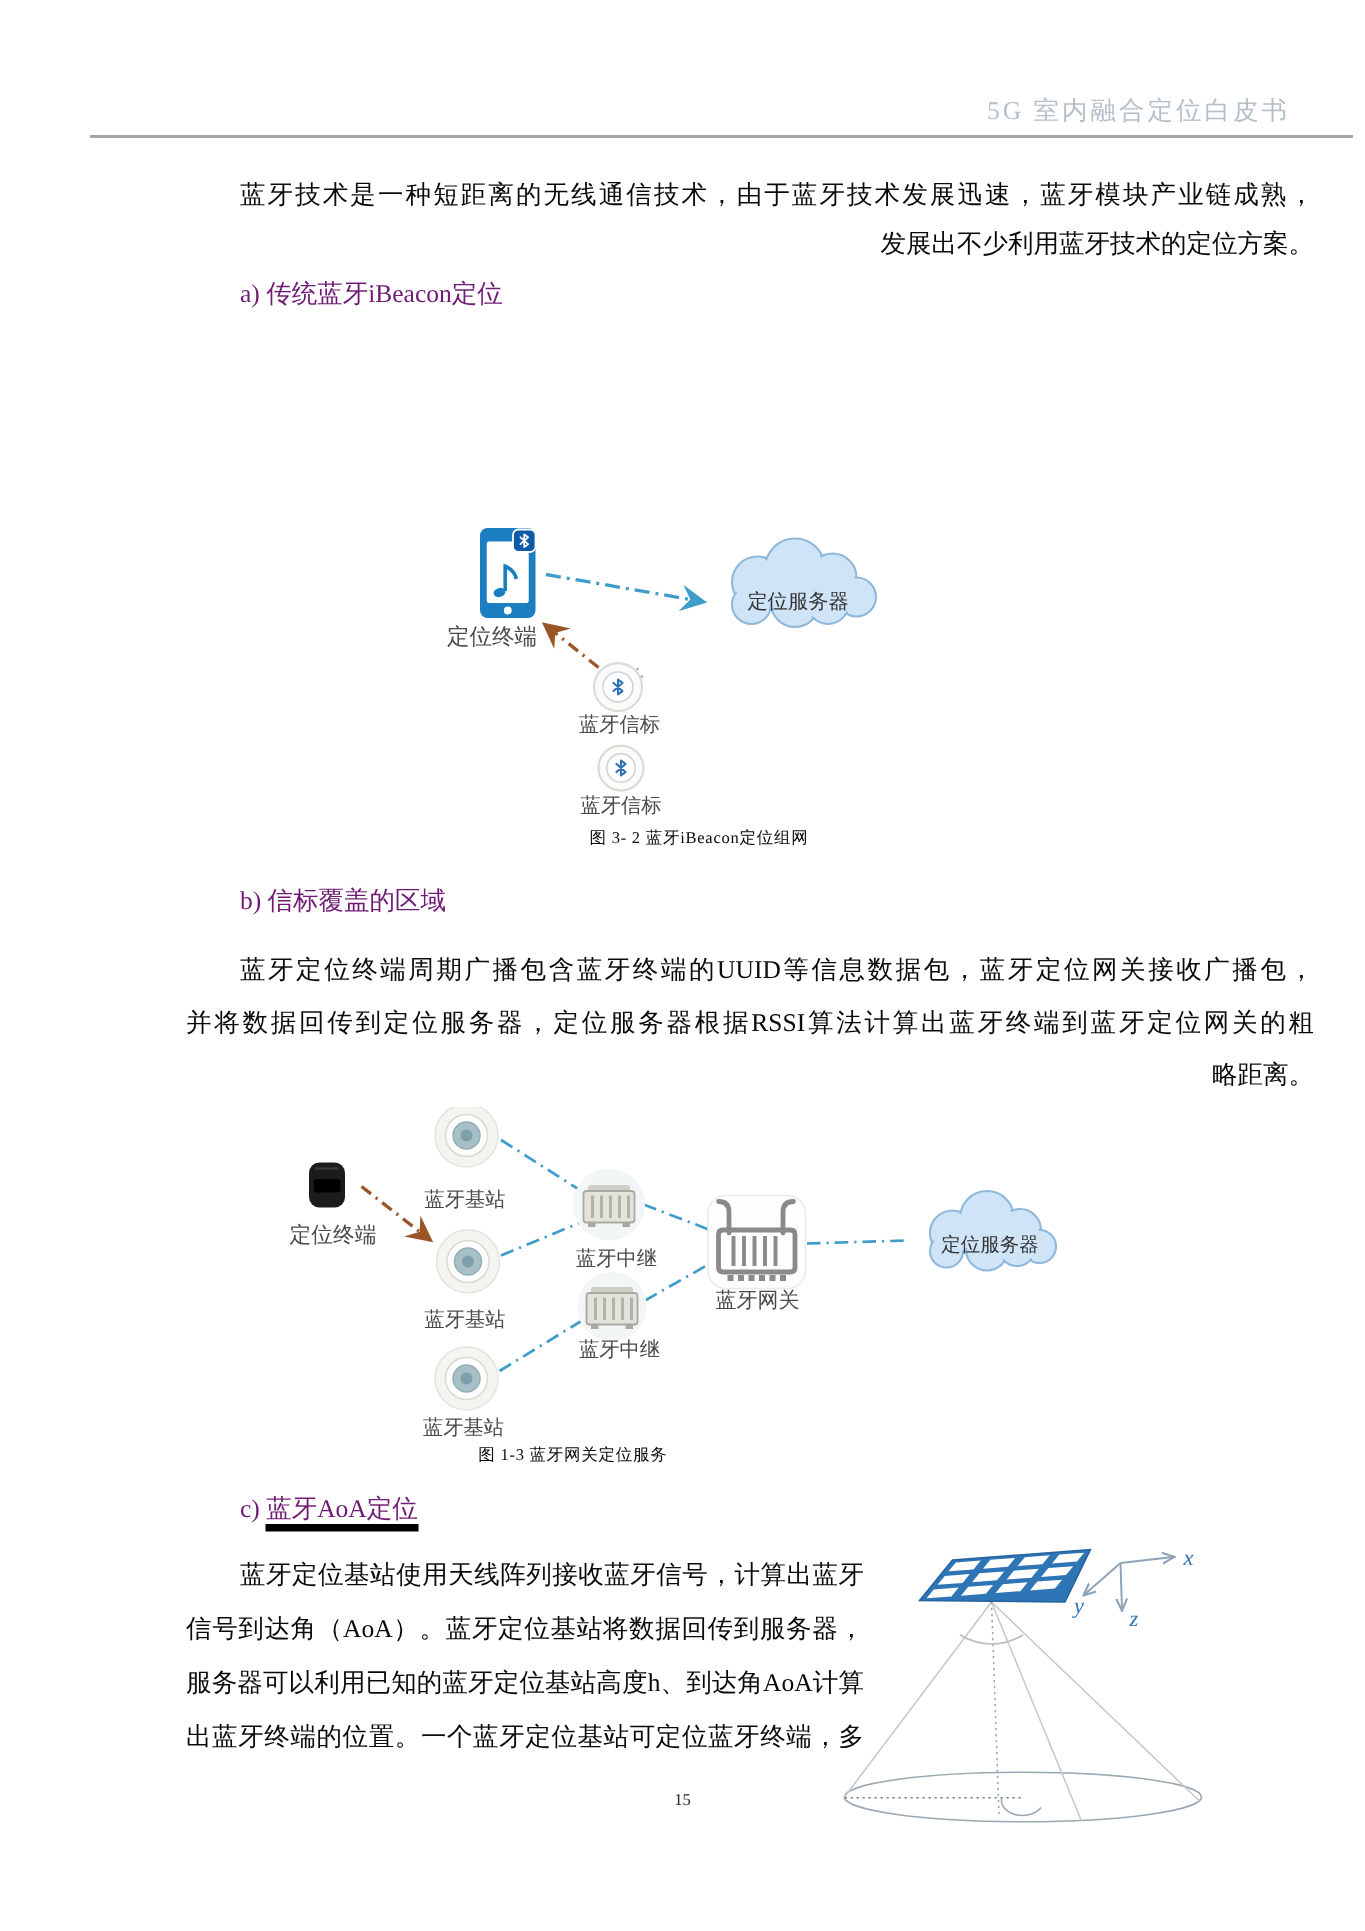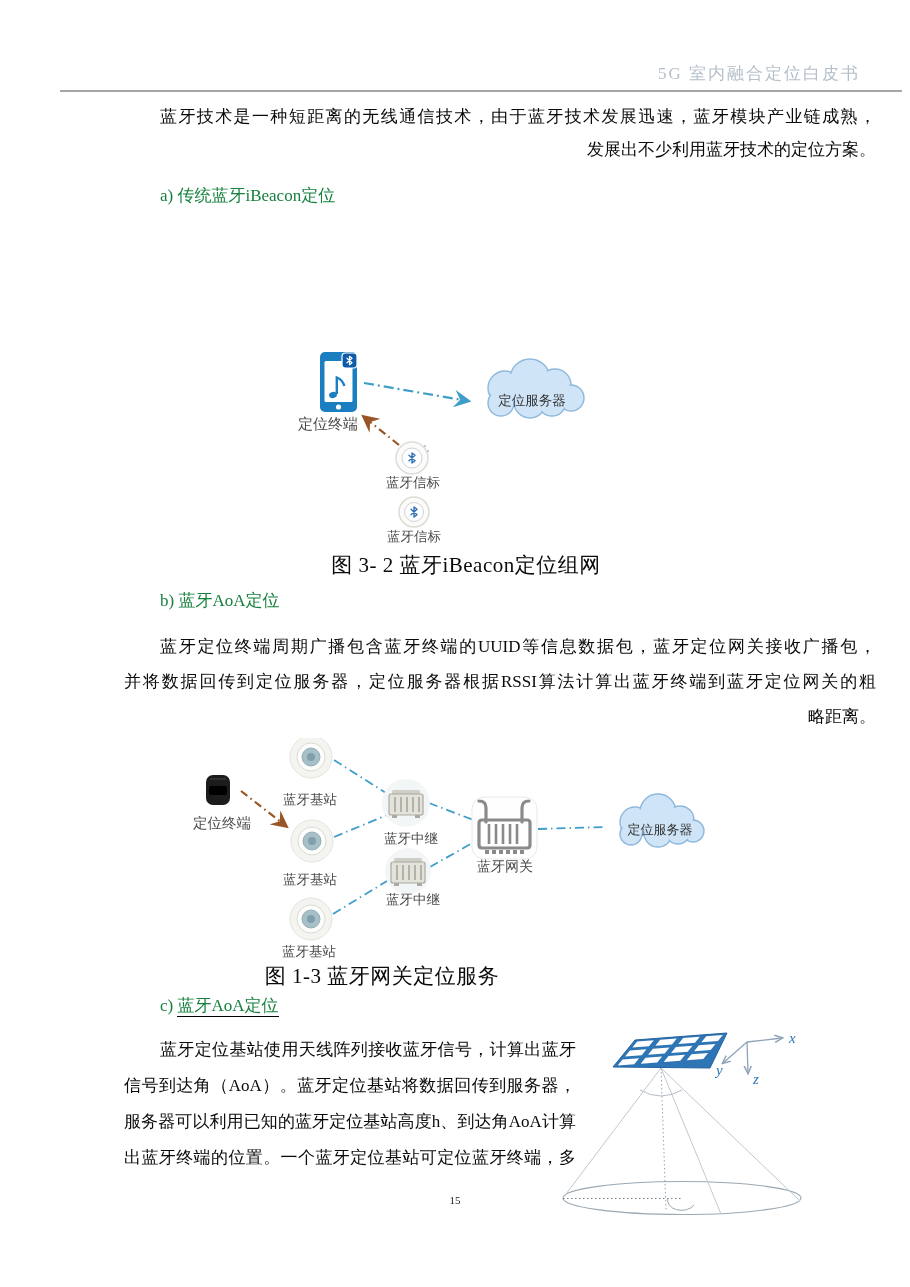--- a/index.html
+++ b/index.html
@@ -4,40 +4,40 @@
 <style>
   html,body{margin:0;padding:0;background:#ffffff;}
   .page{position:relative;width:910px;height:1287px;background:#fff;overflow:hidden;
         font-family:"Liberation Serif","DejaVu Serif",serif;color:#111;}
   .hdr-title{position:absolute;top:62px;right:50px;font-size:17px;letter-spacing:2px;color:#b3bfca;}
   .hdr-rule{position:absolute;top:90px;left:60px;right:8px;height:0;border-top:2px solid #a6a6a6;}
   .para{position:absolute;left:124px;width:752px;font-size:17px;line-height:33px;color:#0a0a0a;}
   .para .ln{text-align:justify;text-align-last:justify;}
   .para .ln.last{text-align:right;text-align-last:auto;}
   .para .ln.ind{padding-left:36px;}
-  .heading{position:absolute;left:160px;font-size:17px;color:#15803d;}
-  .u{border-bottom:1px solid #000000;padding-bottom:1px;}
-  .caption{position:absolute;font-size:21px;color:#0a0a0a;text-align:center;letter-spacing:0.5px;}
+  .heading{position:absolute;left:160px;font-size:17px;color:#701a75;}
+  .u{border-bottom:5px solid #000000;padding-bottom:1px;}
+  .caption{position:absolute;font-size:11px;color:#0a0a0a;text-align:center;letter-spacing:0.5px;}
   .cap32{top:551px;left:122px;width:688px;}
   .cap33{top:962px;left:122px;width:520px;}
   .cpara{width:452px;line-height:36px;}
   .pagenum{position:absolute;top:1194px;left:0;width:910px;text-align:center;font-size:11px;color:#222;}
   .fig{position:absolute;}
   svg text{font-family:"Liberation Serif","DejaVu Serif",serif;}
   .diag-label{fill:#4a4a4a;}
 </style>
 </head>
 <body>
 
 <div class="page">
 
   <div class="hdr-title">5G 室内融合定位白皮书</div>
   <div class="hdr-rule"></div>
 
-  <div class="para" style="top:100px;font-family:Liberation Serif, serif;">
+  <div class="para" style="top:113px;font-family:Liberation Serif, serif;">
     <div class="ln ind">蓝牙技术是一种短距离的无线通信技术，由于蓝牙技术发展迅速，蓝牙模块产业链成熟，</div>
     <div class="ln last">发展出不少利用蓝牙技术的定位方案。</div>
   </div>
 
   <div class="heading" style="top:184px;">a) 传统蓝牙iBeacon定位</div>
 
 
   <svg class="fig" style="left:280px;top:345px;" width="440" height="204" viewBox="0 0 440 204">
     <defs>
       <marker id="ab" viewBox="0 0 10 10" refX="8" refY="5" markerWidth="8" markerHeight="8" orient="auto-start-reverse">
@@ -100,21 +100,21 @@
     <g>
       <circle cx="134" cy="167" r="15" fill="#fbfbfa" stroke="#dcdcd6" stroke-width="1.5"></circle>
       <circle cx="134" cy="167" r="9.5" fill="#ffffff" stroke="#ccd4d8" stroke-width="1"></circle>
       <use href="#btglyph" transform="translate(134 167)" stroke="#2f72b5" stroke-width="1.4"></use>
     </g>
     <text x="134" y="196" text-anchor="middle" font-size="13.5" class="diag-label">蓝牙信标</text>
   </svg>
 
   <div class="caption cap32">图 3- 2 蓝牙iBeacon定位组网</div>
 
-  <div class="heading" style="top:589px;">b) 蓝牙AoA定位</div>
+  <div class="heading" style="top:589px;">b) 信标覆盖的区域</div>
 
   <div class="para" style="top:629px;line-height:35px;">
     <div class="ln ind">蓝牙定位终端周期广播包含蓝牙终端的UUID等信息数据包，蓝牙定位网关接收广播包，</div>
     <div class="ln">并将数据回传到定位服务器，定位服务器根据RSSI算法计算出蓝牙终端到蓝牙定位网关的粗</div>
     <div class="ln last">略距离。</div>
   </div>
 
   <svg class="fig" style="left:140px;top:738px;" width="580" height="226" viewBox="0 0 580 226">
 
     <g stroke="#3f9dc9" stroke-width="1.8" stroke-dasharray="9 4 1.5 4">

